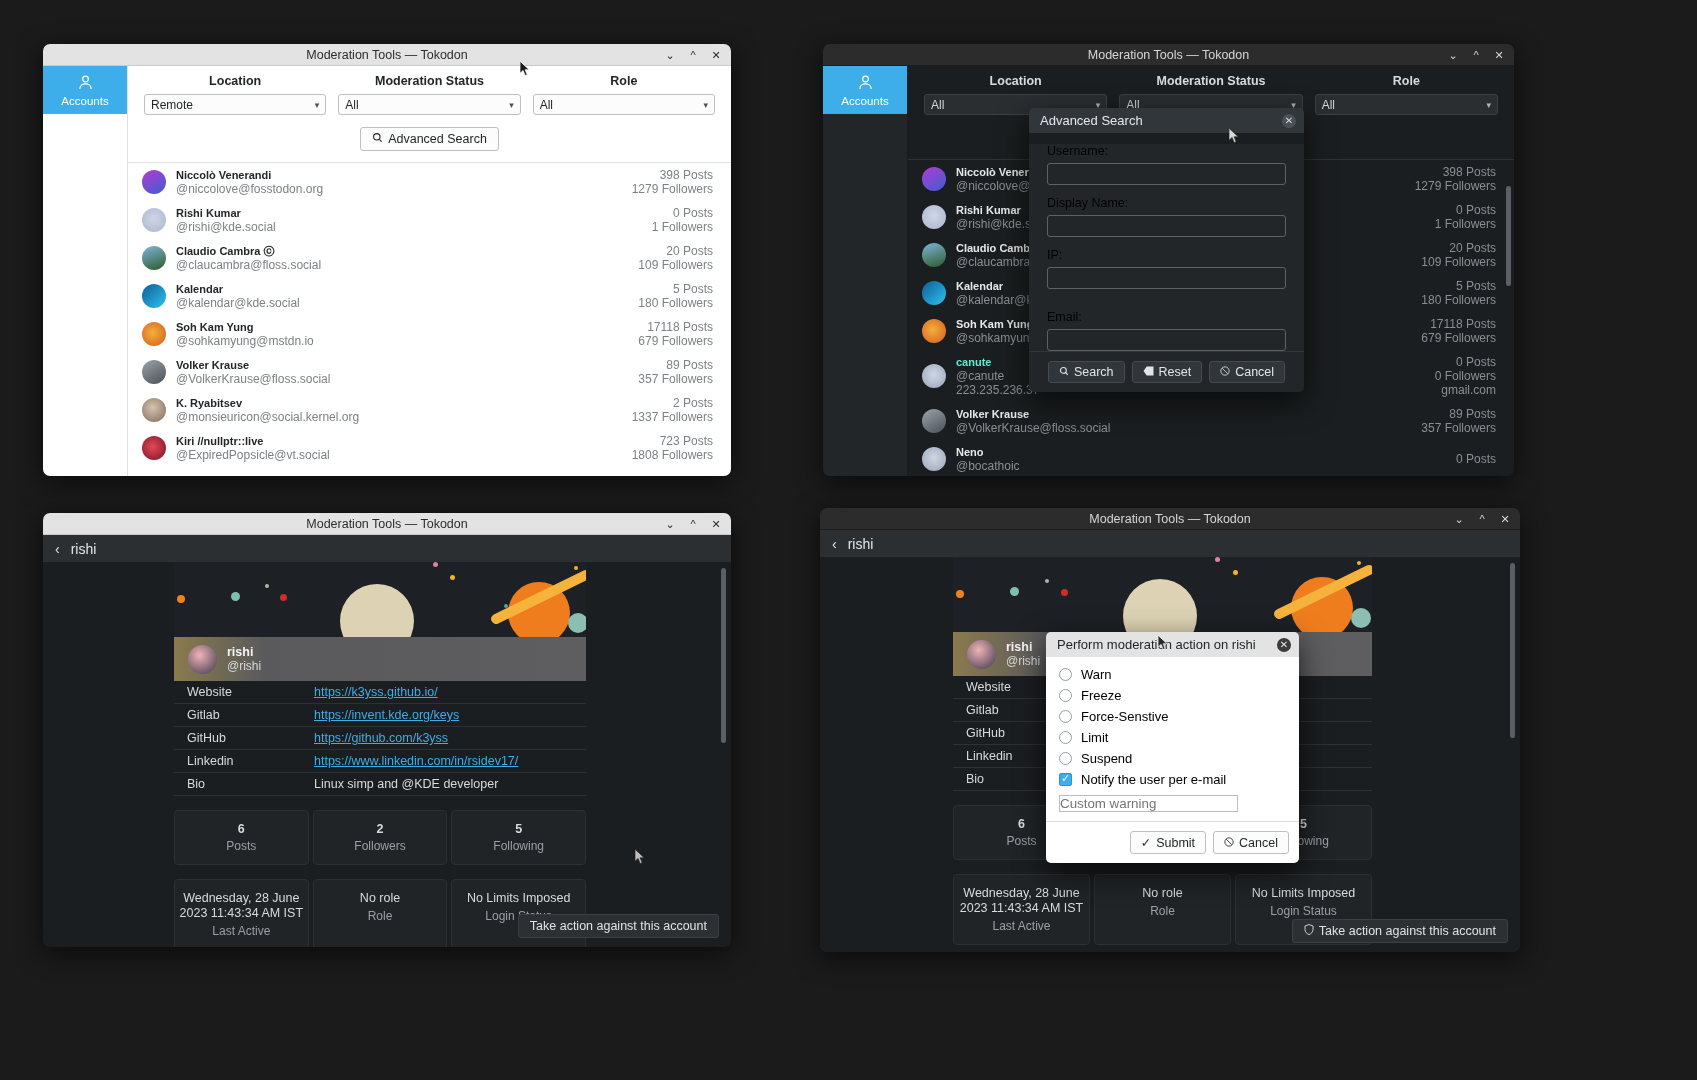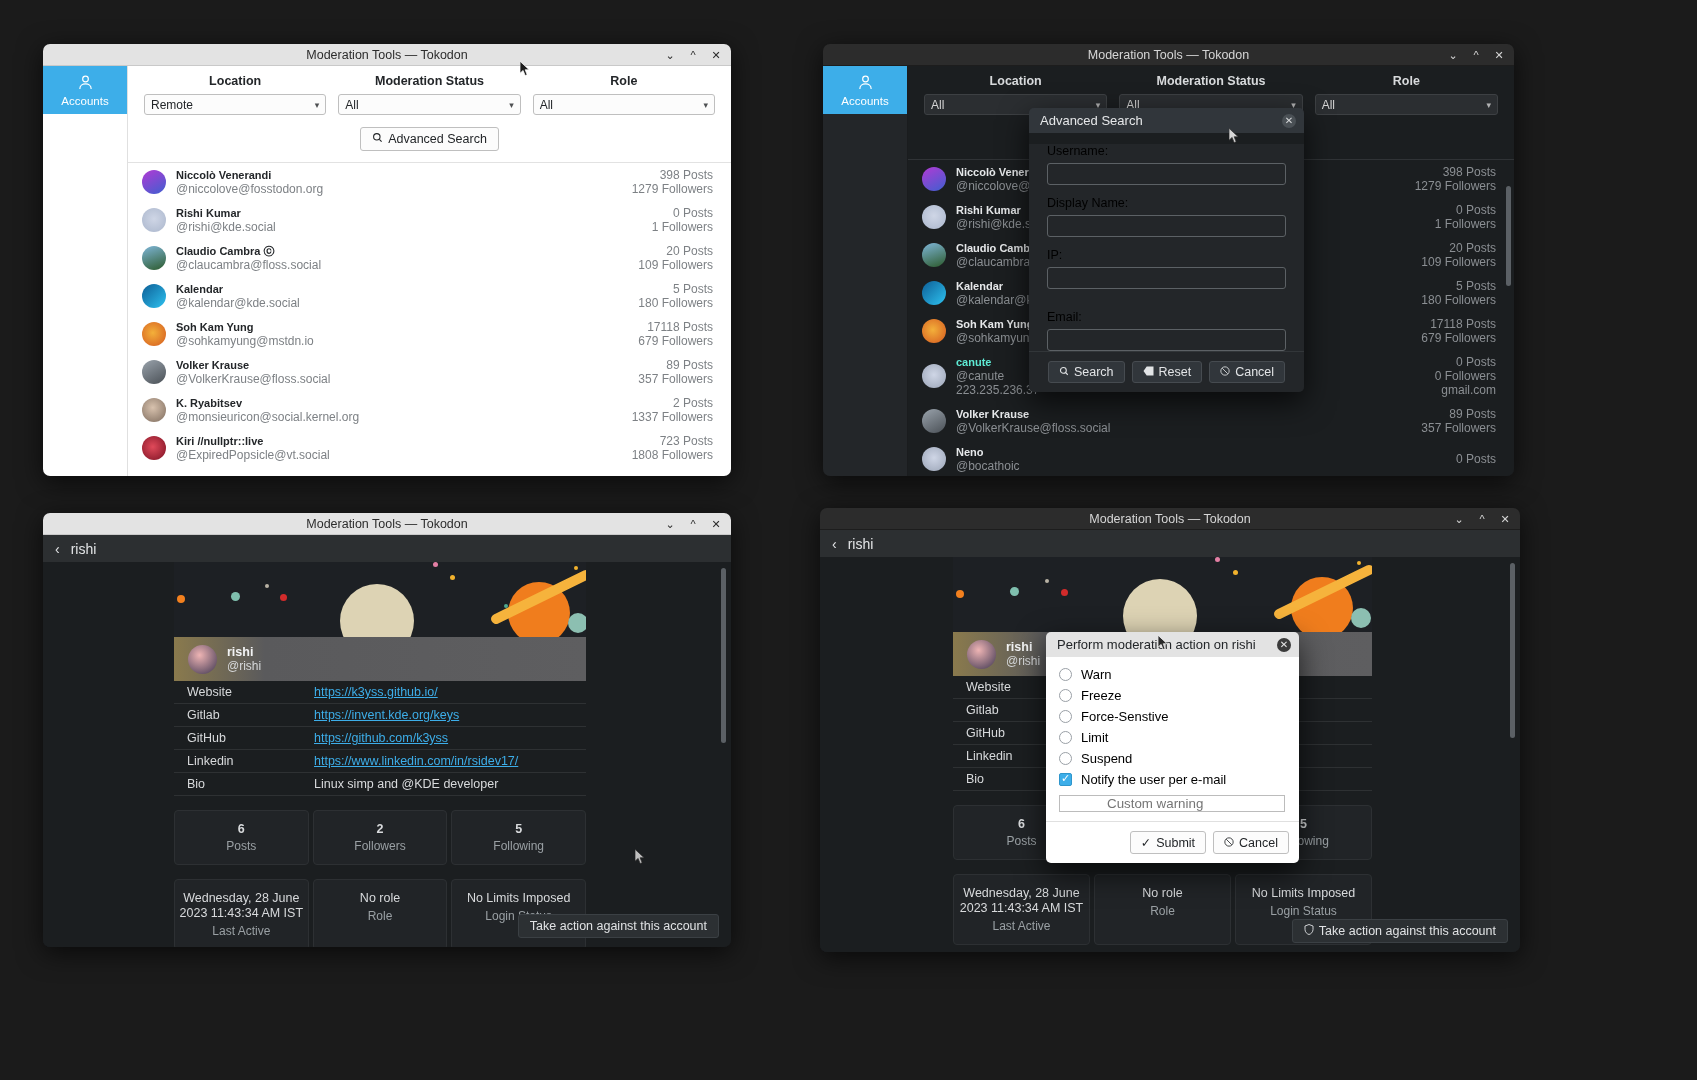--- a/index.html
+++ b/index.html
@@ -76,21 +76,21 @@
   .dlg-dark .dlg-bd { background:#232629; }
   .dlg-light .dlg-hd { background:#e3e3e3; color:#232629; }
   .dlg-light .dlg-hd .x { background:#3b3b3b; color:#e8e8e8; }
   .dlg-light .dlg-bd { background:#fff; }
 
   .fld { padding:0 18px; }
   .fld .flbl { display:block; font-size:12.5px; margin:11px 0 5px 0; }
   .fld input { width:100%; height:22px; border-radius:3px; font-size:12px;
                padding:0 6px; outline:none; }
   .dlg-dark input { background:#232629; border:1px solid #5c6165; color:#e0e0e0; }
-  .dlg-light input { background:#fff; border:1px solid #bcbcbc; color:#15803d;padding-left:47px; }
+  .dlg-light input { background:#fff; border:1px solid #bcbcbc; color:#15803d; }
 
   .dlg-foot { display:flex; justify-content:flex-end; gap:7px; padding:9px 10px; }
   .dlg-foot .b { display:flex; align-items:center; gap:5px; padding:3px 10px;
                  border-radius:3px; font-size:12.5px; cursor:pointer; }
   .dlg-dark .dlg-foot { border-top:1px solid #323639;justify-content:center; }
   .dlg-dark .dlg-foot .b { background:#31363b; border:1px solid #464b50; color:#e2e4e6; }
   .dlg-light .dlg-foot { border-top:1px solid #e0e0e0; }
   .dlg-light .dlg-foot .b { background:#fcfcfc; border:1px solid #bfbfbf; color:#232629; }
 
   .radio-row { display:flex; align-items:center; gap:9px; padding:3px 0; font-size:13px; cursor:pointer;}

